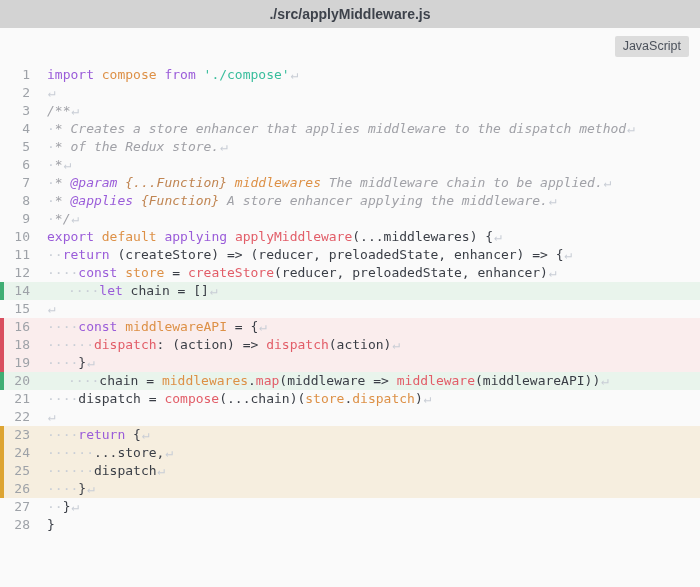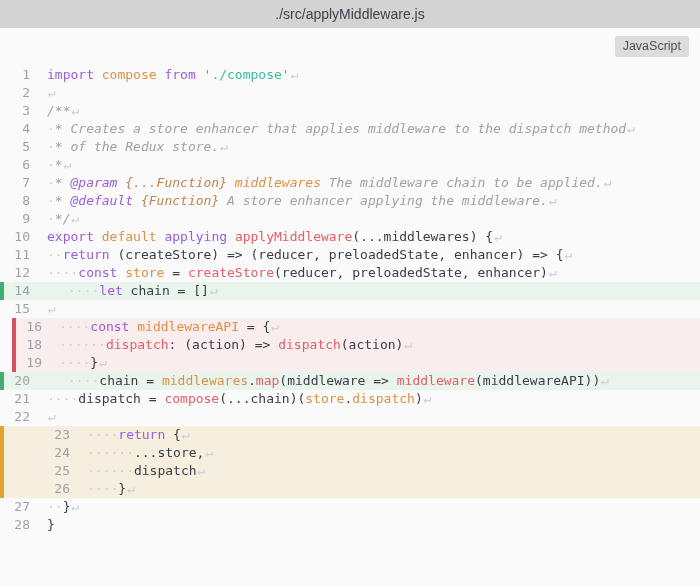--- a/index.html
+++ b/index.html
@@ -5,40 +5,40 @@
   html,body{margin:0;padding:0;}
   body{
     width:700px;height:587px;overflow:hidden;
     background:var(--pageBg,#fafafa);
     font-family:"DejaVu Sans Mono",monospace;
   }
   .titlebar{
     height:28px;background:var(--titlebarBg,#d3d3d3);
     display:flex;align-items:center;justify-content:center;
     font-family:"Liberation Sans",sans-serif;
-    font-size:14px;font-weight:400;color:var(--titleText,#3d424b);
+    font-size:14px;font-weight:700;color:var(--titleText,#3d424b);
   }
   .badge-row{
     height:38px;box-sizing:border-box;
     display:flex;justify-content:flex-end;align-items:flex-start;
     padding:8px 11px 0 0;
   }
   .badge{
     background:var(--badgeBg,#dcdcdc);color:var(--badgeText,#4b515b);
     font-family:"Liberation Sans",sans-serif;font-size:12.5px;
     padding:3px 8px;border-radius:2px;line-height:15px;margin-left:20px;
   }
   .code{width:700px;}
   .line{
     position:relative;display:flex;height:18px;line-height:18px;
     font-size:13px;white-space:pre;
   }
   .line.green{background:var(--greenBg,#e9f4ec);gap:21px;}
-  .line.red{background:var(--redBg,#faeded);margin-left:12px;}
-  .line.orange{background:var(--orangeBg,#f6eedf);padding-left:40px;}
+  .line.red{background:var(--redBg,#faeded);}
+  .line.orange{background:var(--orangeBg,#f6eedf);}
   .line.green.bar::before,.line.red.bar::before,.line.orange.bar::before{
     content:"";position:absolute;left:0;top:0;bottom:0;width:4px;
   }
   .line.green.bar::before{background:var(--greenBar,#3fae73);}
   .line.red.bar::before{background:var(--redBar,#d94f5f);}
   .line.orange.bar::before{background:var(--orangeBar,#dda432);}
   .ln{
     flex:none;width:30px;text-align:right;padding-right:17px;
     color:var(--lineNum,#9ea2a8);
   }
@@ -68,21 +68,21 @@
 
 <div class="code">
   <div>
       <div class="line"><span class="ln">1</span><span class="lc"><span class="s-kw">import</span><span class="s-tx"> </span><span class="s-id">compose</span><span class="s-tx"> </span><span class="s-kw">from</span><span class="s-tx"> </span><span class="s-str">'./compose'</span><span class="eol">↵</span></span></div>
       <div class="line"><span class="ln">2</span><span class="lc"><span class="eol">↵</span></span></div>
       <div class="line"><span class="ln">3</span><span class="lc"><span class="s-cm">/**</span><span class="eol">↵</span></span></div>
       <div class="line"><span class="ln">4</span><span class="lc"><span class="s-ws">·</span><span class="s-cm">* Creates a store enhancer that applies middleware to the dispatch method</span><span class="eol">↵</span></span></div>
       <div class="line"><span class="ln">5</span><span class="lc"><span class="s-ws">·</span><span class="s-cm">* of the Redux store.</span><span class="eol">↵</span></span></div>
       <div class="line"><span class="ln">6</span><span class="lc"><span class="s-ws">·</span><span class="s-cm">*</span><span class="eol">↵</span></span></div>
       <div class="line"><span class="ln">7</span><span class="lc"><span class="s-ws">·</span><span class="s-cm">* </span><span class="s-tg">@param</span><span class="s-cm"> </span><span class="s-ty">{...Function}</span><span class="s-cm"> </span><span class="s-pn">middlewares</span><span class="s-cm"> The middleware chain to be applied.</span><span class="eol">↵</span></span></div>
-      <div class="line"><span class="ln">8</span><span class="lc"><span class="s-ws">·</span><span class="s-cm">* </span><span class="s-tg">@default</span><span class="s-cm"> </span><span class="s-ty">{Function}</span><span class="s-cm"> A store enhancer applying the middleware.</span><span class="eol">↵</span></span></div>
+      <div class="line"><span class="ln">8</span><span class="lc"><span class="s-ws">·</span><span class="s-cm">* </span><span class="s-tg">@applies</span><span class="s-cm"> </span><span class="s-ty">{Function}</span><span class="s-cm"> A store enhancer applying the middleware.</span><span class="eol">↵</span></span></div>
       <div class="line"><span class="ln">9</span><span class="lc"><span class="s-ws">·</span><span class="s-cm">*/</span><span class="eol">↵</span></span></div>
       <div class="line"><span class="ln">10</span><span class="lc"><span class="s-kw">export</span><span class="s-tx"> </span><span class="s-id">default</span><span class="s-tx"> </span><span class="s-kw">applying</span><span class="s-tx"> </span><span class="s-fn">applyMiddleware</span><span class="s-tx">(...middlewares) {</span><span class="eol">↵</span></span></div>
       <div class="line"><span class="ln">11</span><span class="lc"><span class="s-ws">··</span><span class="s-kw">return</span><span class="s-tx"> (createStore) =&gt; (reducer, preloadedState, enhancer) =&gt; {</span><span class="eol">↵</span></span></div>
       <div class="line"><span class="ln">12</span><span class="lc"><span class="s-ws">····</span><span class="s-kw">const</span><span class="s-tx"> </span><span class="s-id">store</span><span class="s-tx"> = </span><span class="s-fn">createStore</span><span class="s-tx">(reducer, preloadedState, enhancer)</span><span class="eol">↵</span></span></div>
       <div class="line green bar"><span class="ln">14</span><span class="lc"><span class="s-ws">····</span><span class="s-kw">let</span><span class="s-tx"> chain = []</span><span class="eol">↵</span></span></div>
       <div class="line"><span class="ln">15</span><span class="lc"><span class="eol">↵</span></span></div>
       <div class="line red bar"><span class="ln">16</span><span class="lc"><span class="s-ws">····</span><span class="s-kw">const</span><span class="s-tx"> </span><span class="s-id">middlewareAPI</span><span class="s-tx"> = {</span><span class="eol">↵</span></span></div>
       <div class="line red bar"><span class="ln">18</span><span class="lc"><span class="s-ws">······</span><span class="s-fn">dispatch</span><span class="s-tx">: (action) =&gt; </span><span class="s-fn">dispatch</span><span class="s-tx">(action)</span><span class="eol">↵</span></span></div>
       <div class="line red bar"><span class="ln">19</span><span class="lc"><span class="s-ws">····</span><span class="s-tx">}</span><span class="eol">↵</span></span></div>
       <div class="line green bar"><span class="ln">20</span><span class="lc"><span class="s-ws">····</span><span class="s-tx">chain = </span><span class="s-id">middlewares</span><span class="s-tx">.</span><span class="s-fn">map</span><span class="s-tx">(middleware =&gt; </span><span class="s-fn">middleware</span><span class="s-tx">(middlewareAPI))</span><span class="eol">↵</span></span></div>

